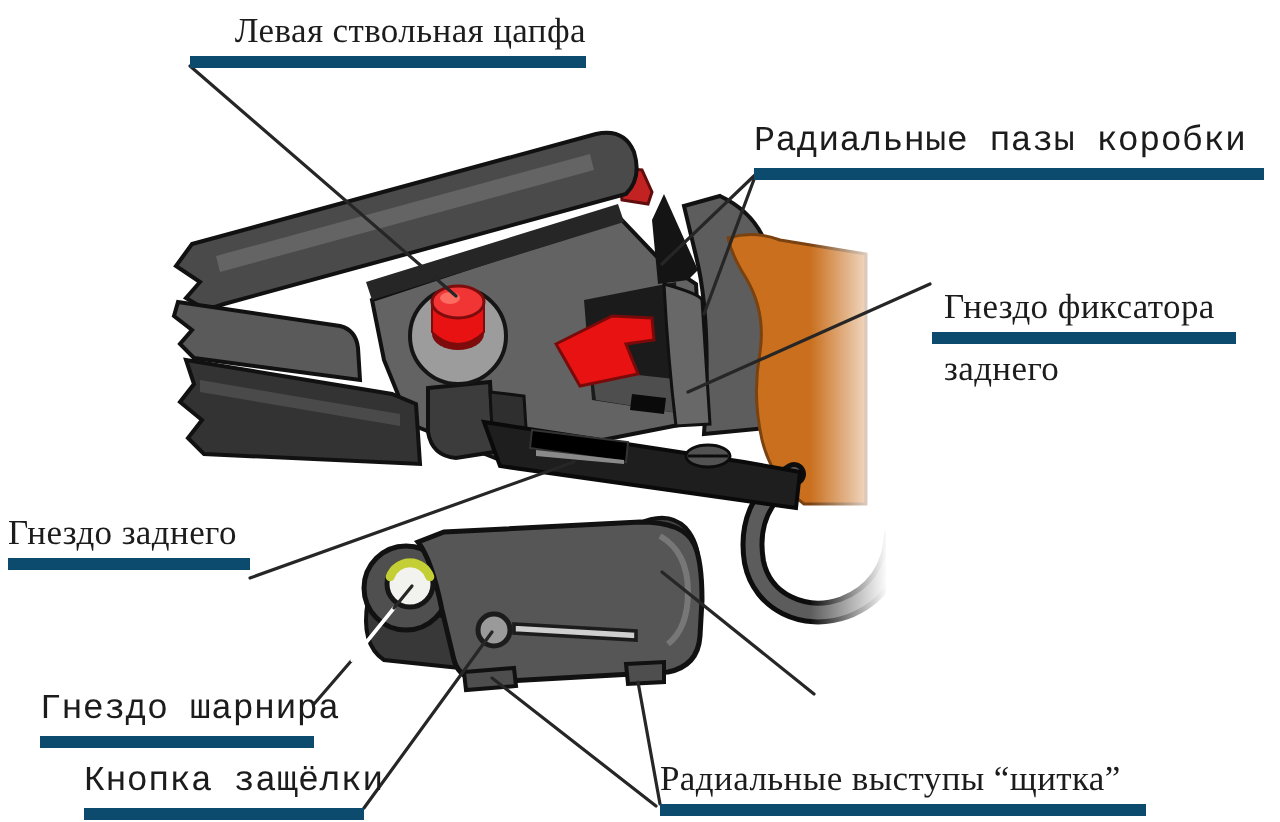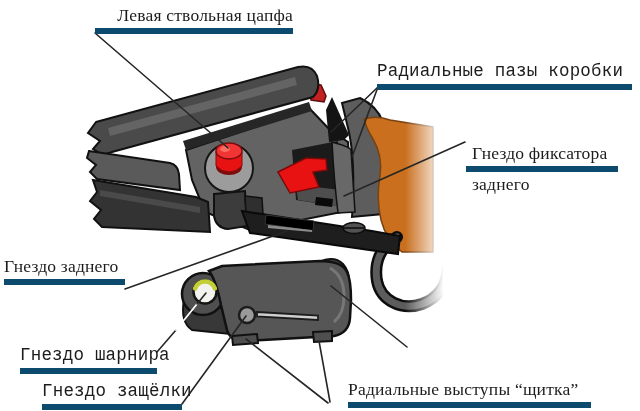--- a/index.html
+++ b/index.html
@@ -129,23 +129,23 @@
 
   <div class="lbl" style="left:4px;top:256px;width:121px;">
     <span class="l1">Гнездо заднего</span>
   </div>
 
   <div class="lbl ta-c" style="left:20px;top:329px;width:137px;margin-top:16px;">
     <span class="l1">Гнездо шарнира</span>
   </div>
 
   <div class="lbl ta-c" style="left:42px;top:381px;width:140px;">
-    <span class="l1">Гнездо защёлки</span>
+    <span class="l1">Кнопка защёлки</span>
   </div>
 
   <div class="lbl pl6" style="left:400px;top:322px;width:237px;">
   </div>
 
-  <div class="lbl" style="left:330px;top:379px;width:243px;padding-left:18px;">
+  <div class="lbl" style="left:330px;top:379px;width:243px;">
     <span class="l1">Радиальные выступы “щитка”</span>
   </div>
 
 </div>
 
 </body></html>

